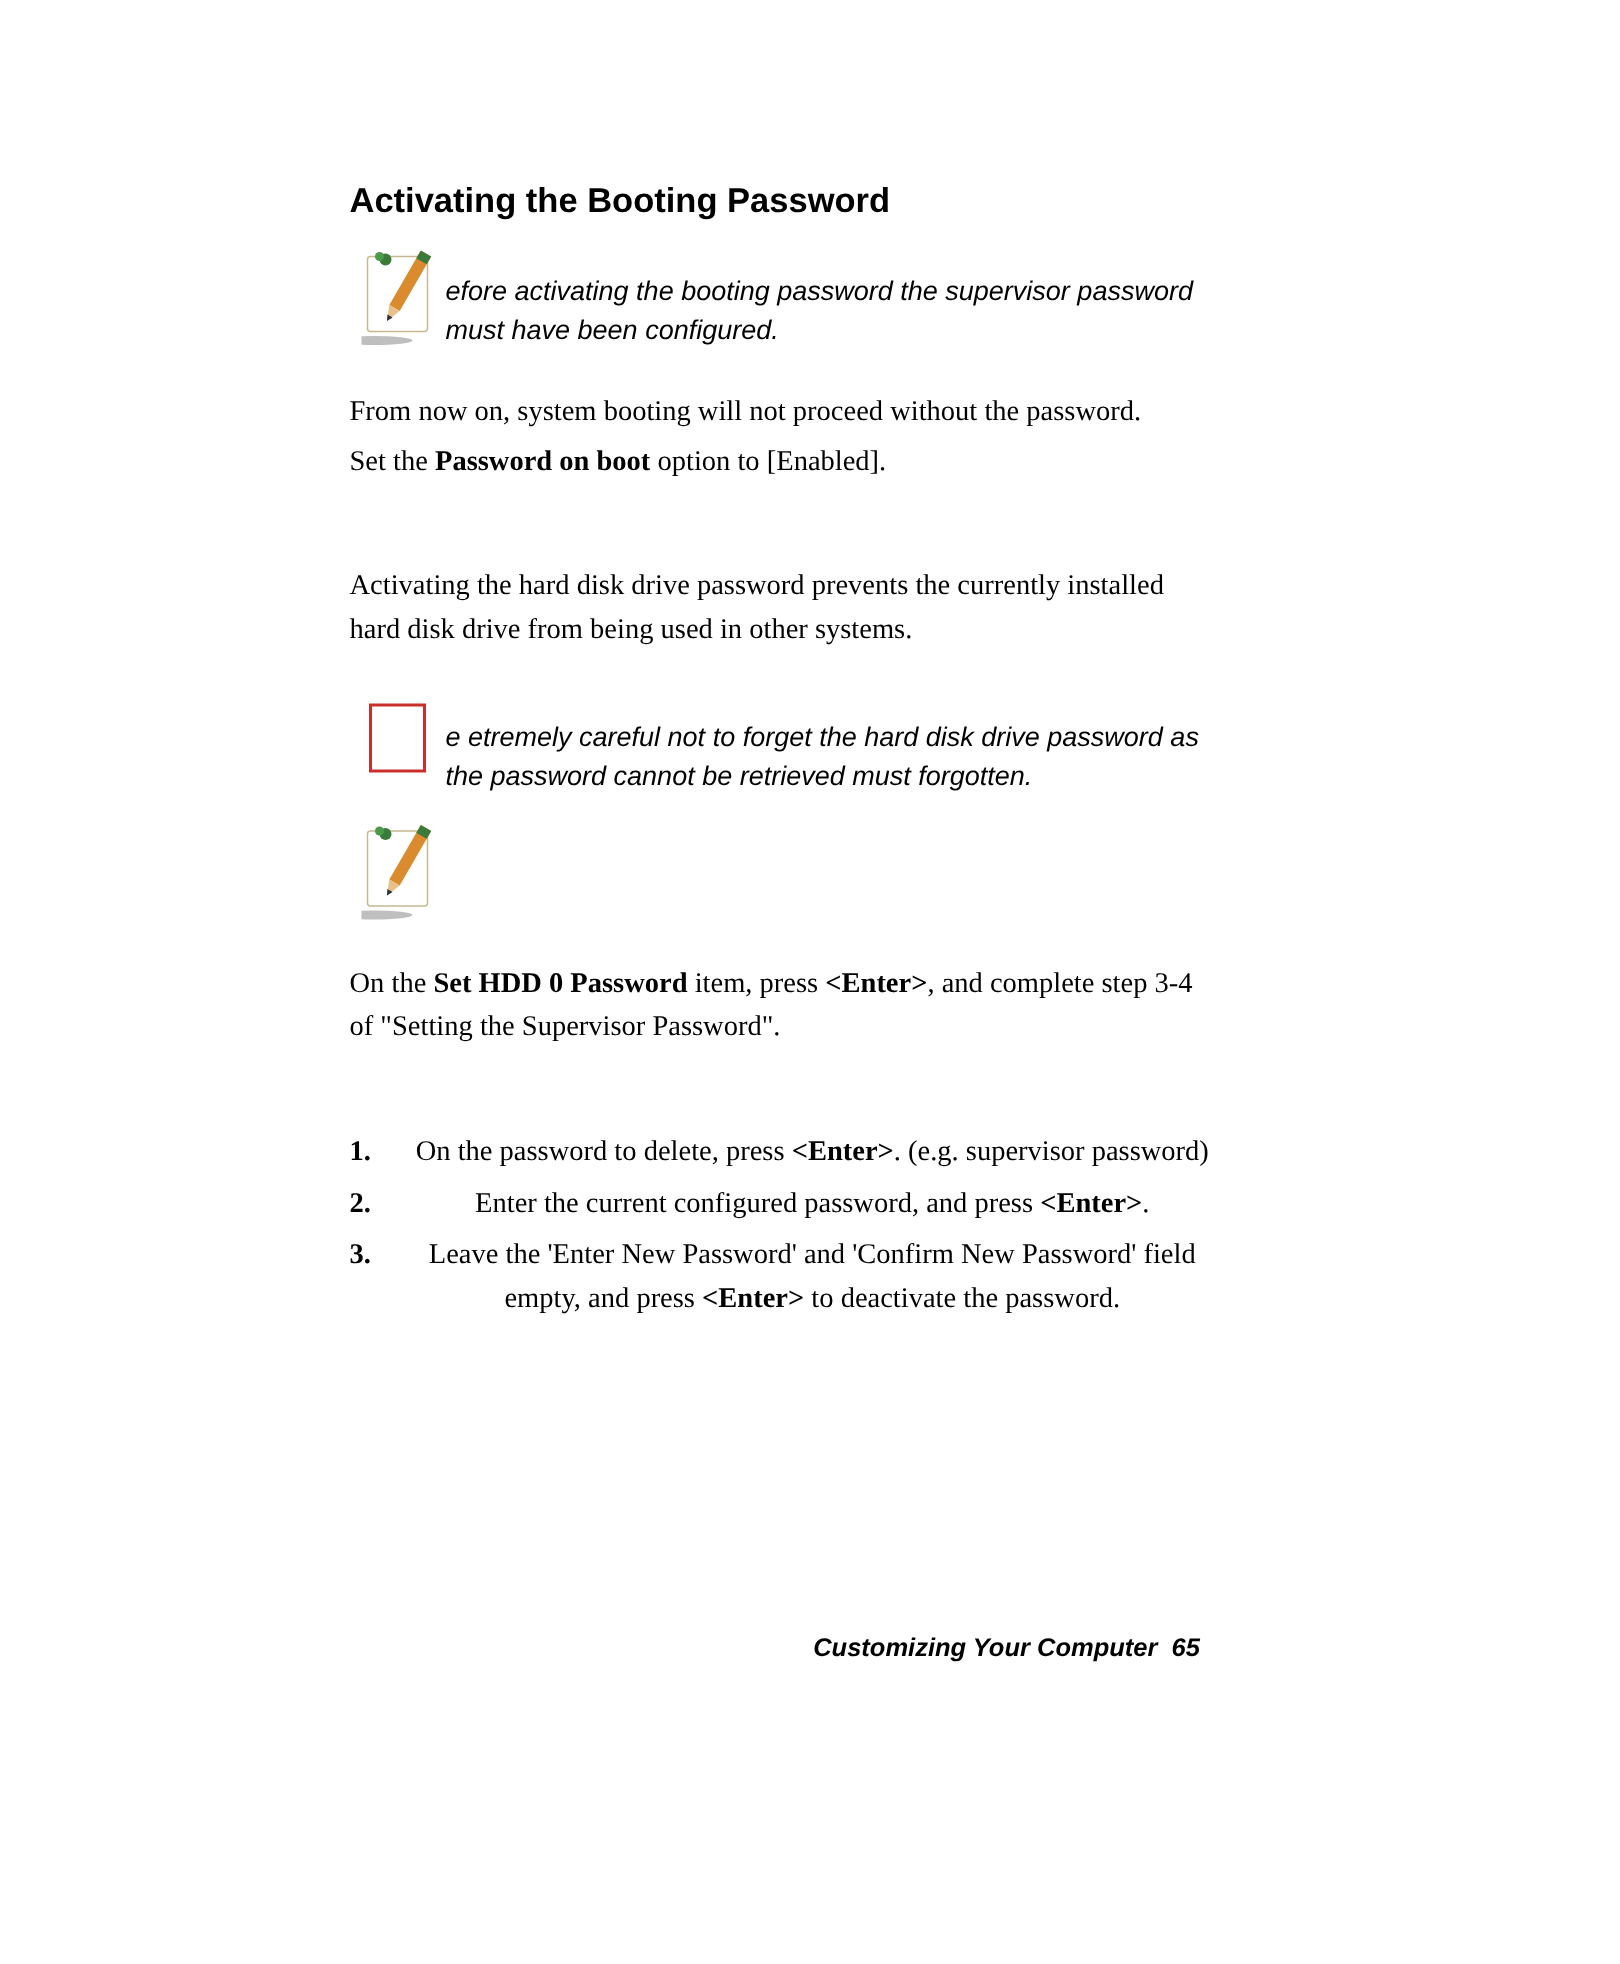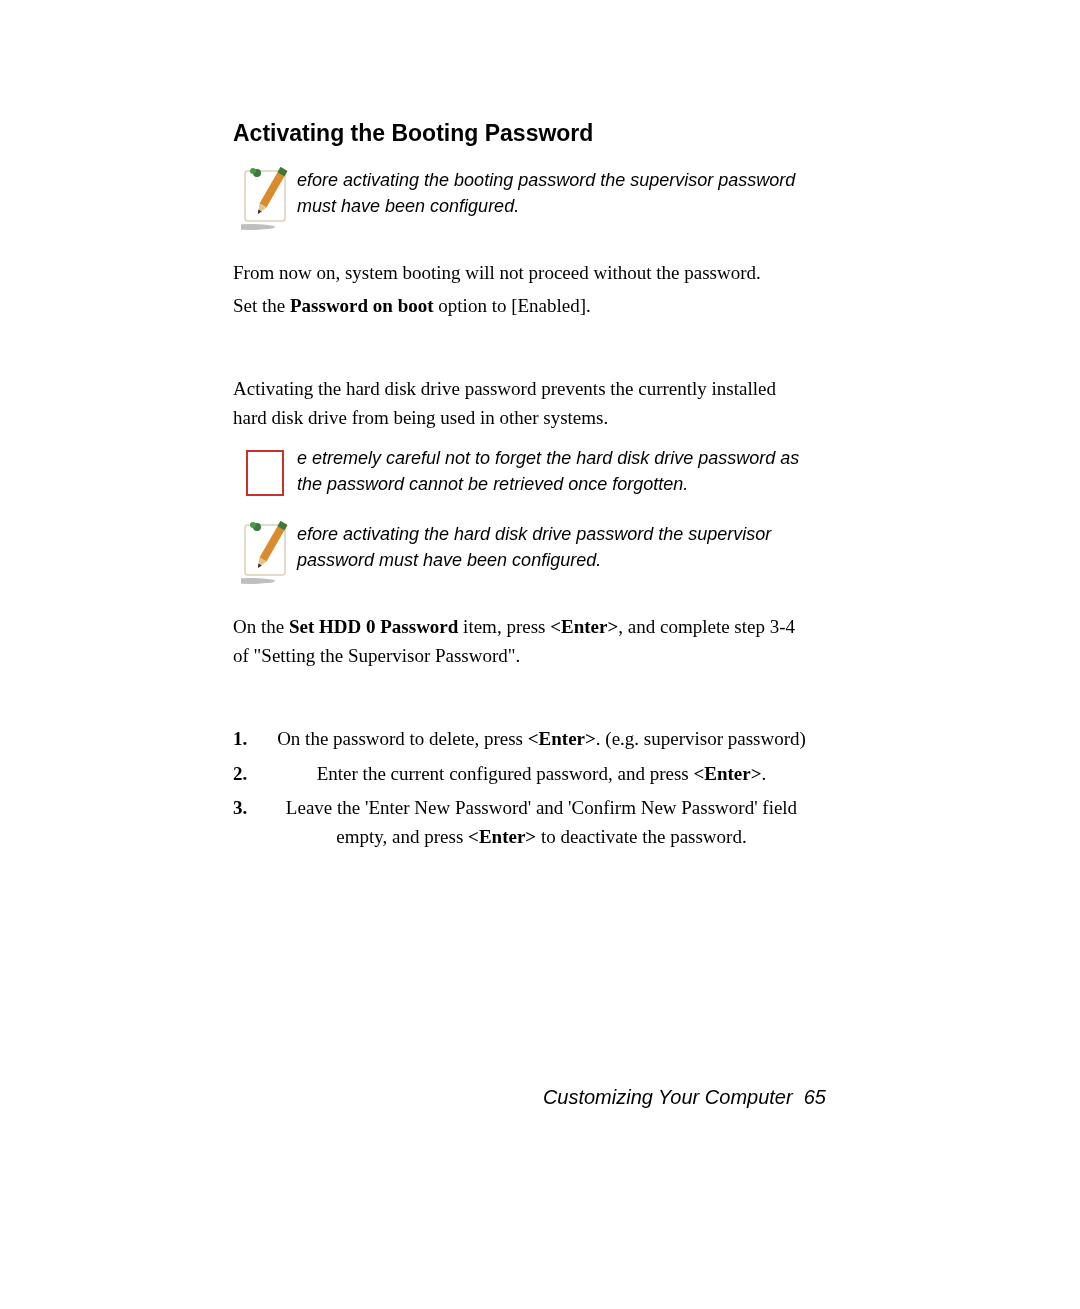--- a/index.html
+++ b/index.html
@@ -3,31 +3,31 @@
 <meta charset="utf-8">
 <style>
   * { box-sizing: border-box; margin: 0; padding: 0; }
   html, body { width: 1080px; height: 1309px; background: #fff; font-family: "Times New Roman", Times, serif; color: #000; }
   .page { width: 1024px; height: 1309px; padding: 120px 210px 60px 233px; position: relative; }
   h2 { font-family: Arial, Helvetica, sans-serif; font-weight: bold; font-size: 23px; margin-bottom: 20px; }
   .section { margin-bottom: 55px; }
   .note-row { display: flex; align-items: flex-start; margin-bottom: 20px; }
   .note-icon { width: 64px; flex-shrink: 0; display: flex; align-items: center; justify-content: center; }
   .note-icon svg { display: block; }
-  .note-text { font-family: Arial, Helvetica, sans-serif; font-style: italic; font-size: 18px; line-height: 1.45; flex: 1; }
+  .note-text { font-family: Arial, Helvetica, sans-serif; font-style: italic; font-size: 18px; line-height: 1.45; flex: 1; margin-top: 14px; }
   .body-text { font-size: 19px; line-height: 1.5; margin-top: 8px; }
   .body-text p { margin-bottom: 4px; }
-  .intro { font-size: 19px; line-height: 1.5; margin-bottom: 13px; }
+  .intro { font-size: 19px; line-height: 1.5; margin-bottom: 30px; }
   .after-notes { margin-top: 28px; }
   ol.steps { list-style: none; font-size: 19px; line-height: 1.5; }
   ol.steps li { display: flex; margin-bottom: 6px; }
   ol.steps .num { font-weight: bold; width: 36px; flex-shrink: 0; }
   ol.steps .txt { flex: 1; text-align: center; }
   .bold { font-weight: bold; }
-  .footer { position: absolute; bottom: 200px; right: 198px; font-family: Arial, Helvetica, sans-serif; font-style: italic; font-size: 20px; }
+  .footer { position: absolute; bottom: 200px; right: 224px; font-family: Arial, Helvetica, sans-serif; font-style: italic; font-size: 17px; font-weight: bold; }
 </style>
 </head>
 <body>
 
 <div class="page">
 
   <div class="section">
     <h2>Activating the Booting Password</h2>
     <div class="note-row">
       <div class="note-icon">
@@ -56,39 +56,38 @@
 
   <div class="section">
     <p class="intro">Activating the hard disk drive password prevents the currently installed hard disk drive from being used in other systems.</p>
 
     <div class="note-row">
       <div class="note-icon">
         <svg width="48" height="56" viewBox="0 0 48 56">
           <rect x="6" y="6" width="36" height="44" fill="none" stroke="#c9302c" stroke-width="2"></rect>
         </svg>
       </div>
-      <div class="note-text">e etremely careful not to forget the hard disk drive password as the password cannot be retrieved once forgotten.</div>
+      <div class="note-text">e etremely careful not to forget the hard disk drive password as the password cannot be retrieved must forgotten.</div>
     </div>
 
     <div class="note-row">
       <div class="note-icon">
         <svg width="48" height="64" viewBox="0 0 48 64">
           <rect x="4" y="4" width="40" height="50" rx="2" fill="#fff" stroke="#c8b890" stroke-width="1"></rect>
           <ellipse cx="8" cy="60" rx="26" ry="3" fill="#000" opacity="0.25"></ellipse>
           <g transform="rotate(30 28 28)">
             <rect x="24" y="-2" width="8" height="42" fill="#d98b2e"></rect>
             <rect x="24" y="-2" width="8" height="6" fill="#3a7a3a"></rect>
             <polygon points="24,40 32,40 28,50" fill="#e8c08a"></polygon>
             <polygon points="26,46 30,46 28,50" fill="#333"></polygon>
           </g>
           <circle cx="16" cy="6" r="4" fill="#3a7a3a"></circle>
           <circle cx="12" cy="4" r="3" fill="#4a9a4a"></circle>
         </svg>
       </div>
-      <div class="note-text">efore activating the hard disk drive password the supervisor password must have been configured.</div>
     </div>
 
     <div class="body-text after-notes">
       <p>
         <span>On the </span><span class="bold">Set HDD 0 Password</span><span> item, press </span><span class="bold">&lt;Enter&gt;</span><span>, and complete step 3-4 of "Setting the Supervisor Password".</span>
       </p>
     </div>
   </div>
 
   <div class="section">

